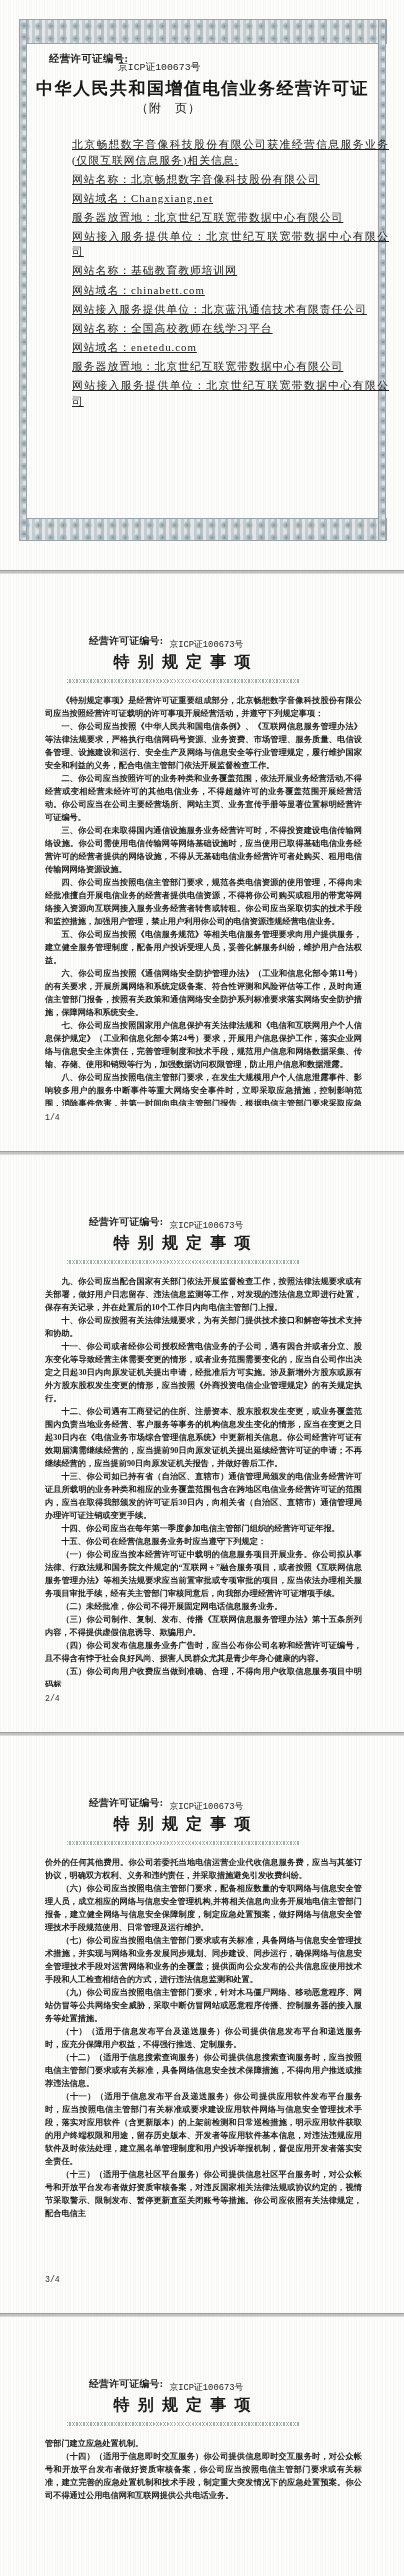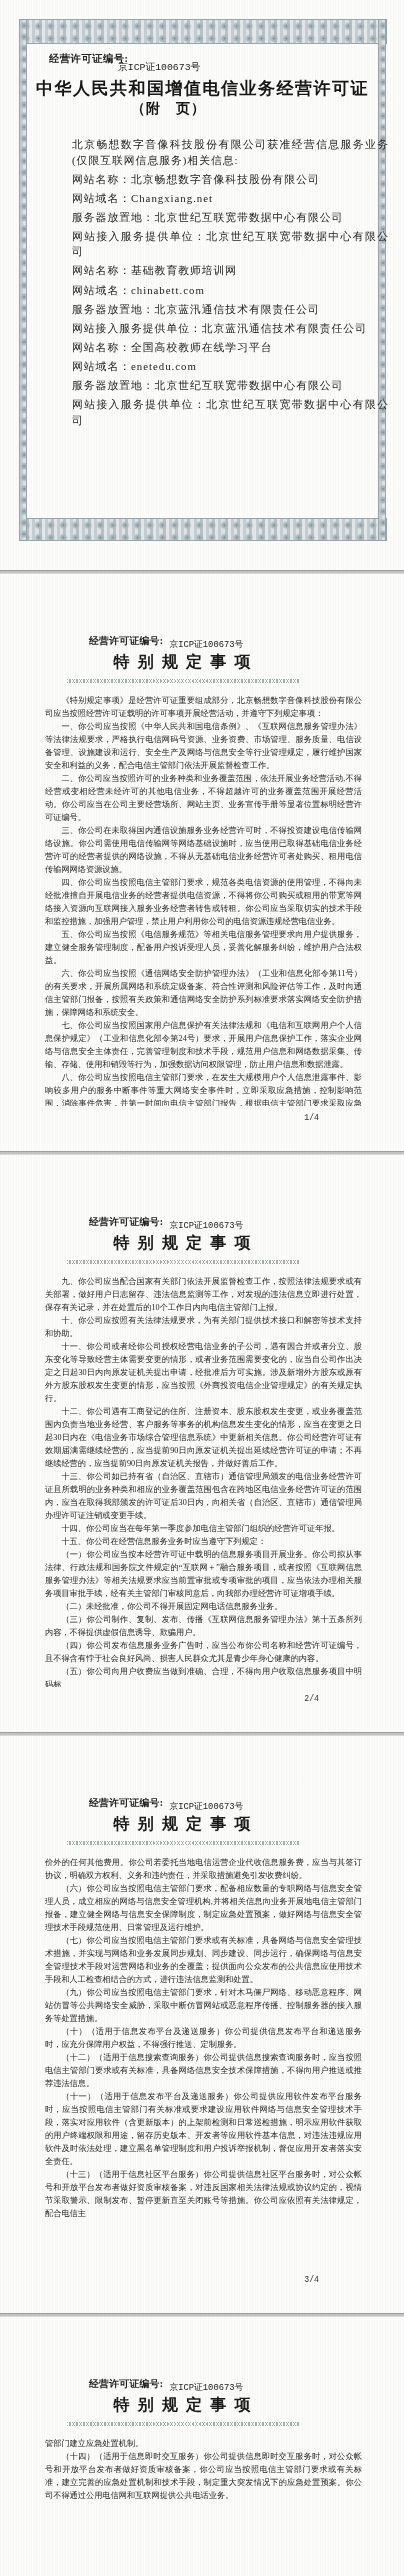--- a/index.html
+++ b/index.html
@@ -48,29 +48,30 @@
     position:absolute;left:118px;top:61px;
     font-size:9.8px;font-family:"Liberation Mono","DejaVu Sans Mono",monospace;
   }
   .cert-title{
     position:absolute;left:20.6px;top:77px;width:364px;
     margin:0;text-align:center;
     font-size:17px;font-weight:700;letter-spacing:1.5px;color:#161616;
   }
   .cert-subtitle{
     position:absolute;left:20.6px;top:100px;width:296px;
-    text-align:center;font-size:14px;font-weight:700;letter-spacing:1px;color:#161616;
+    text-align:center;font-size:12px;font-weight:400;letter-spacing:1px;color:#161616;
   }
   .cert-body{
     position:absolute;left:72px;top:137px;width:317px;
   }
   .cert-line{
     margin:0 0 3.6px 0;
     font-size:10.8px;line-height:15.5px;letter-spacing:1px;
     text-align:justify;
+    text-decoration:underline;
   }
   
   .special{height:577px;}
   .special.last{height:555px;}
   .sp-header{position:absolute;left:53px;top:61px;white-space:nowrap;padding-left:36px;}
   .sp-header-label{font-size:9.8px;font-weight:600;letter-spacing:0.3px;}
   .sp-header-number{
     font-size:8.8px;margin-left:4.1px;position:relative;top:2.6px;
     font-family:"Liberation Mono","DejaVu Sans Mono",monospace;
   }
@@ -82,32 +83,33 @@
   .sp-zigzag{
     position:absolute;left:67px;top:105px;width:232px;height:3.6px;
     background:
       repeating-linear-gradient(118deg, #97a29b 0 0.8px, rgba(151,162,155,0) 0.8px 3.1px),
       repeating-linear-gradient(62deg, #97a29b 0 0.8px, rgba(151,162,155,0) 0.8px 3.1px);
     opacity:0.85;
   }
   .sp-body{
     position:absolute;left:45px;top:120px;width:317px;height:412px;
     overflow:hidden;
+    font-weight:bold;
   }
   .sp-body .para{
     margin:0;
     font-size:8.2px;line-height:13px;
     text-align:justify;
     text-indent:2em;
     color:#242424;
   }
   .sp-body .para.cont{text-indent:0;}
   .sp-footer{
     position:absolute;left:45px;top:539px;width:274px;
-    text-align:right;font-size:8.2px;color:#333;
+    text-align:left;font-size:8.2px;color:#333;
     font-family:"Liberation Mono","DejaVu Sans Mono",monospace;
   }
 </style>
 </head>
 <body>
 
 <div class="doc">
 
   <section class="page cert">
     <div class="frame top"></div>
@@ -119,21 +121,20 @@
     <h1 class="cert-title">中华人民共和国增值电信业务经营许可证</h1>
     <div class="cert-subtitle">（附　页）</div>
     <div class="cert-body">
         <p class="cert-line">北京畅想数字音像科技股份有限公司获准经营信息服务业务(仅限互联网信息服务)相关信息:</p>
         <p class="cert-line">网站名称：北京畅想数字音像科技股份有限公司</p>
         <p class="cert-line">网站域名：Changxiang.net</p>
         <p class="cert-line">服务器放置地：北京世纪互联宽带数据中心有限公司</p>
         <p class="cert-line">网站接入服务提供单位：北京世纪互联宽带数据中心有限公司</p>
         <p class="cert-line">网站名称：基础教育教师培训网</p>
         <p class="cert-line">网站域名：chinabett.com</p>
-        <p class="cert-line">服务器放置地：北京蓝汛通信技术有限责任公司</p>
         <p class="cert-line">网站接入服务提供单位：北京蓝汛通信技术有限责任公司</p>
         <p class="cert-line">网站名称：全国高校教师在线学习平台</p>
         <p class="cert-line">网站域名：enetedu.com</p>
         <p class="cert-line">服务器放置地：北京世纪互联宽带数据中心有限公司</p>
         <p class="cert-line">网站接入服务提供单位：北京世纪互联宽带数据中心有限公司</p>
       </div>
   </section>
 
   <div class="page-gap"></div>
 

